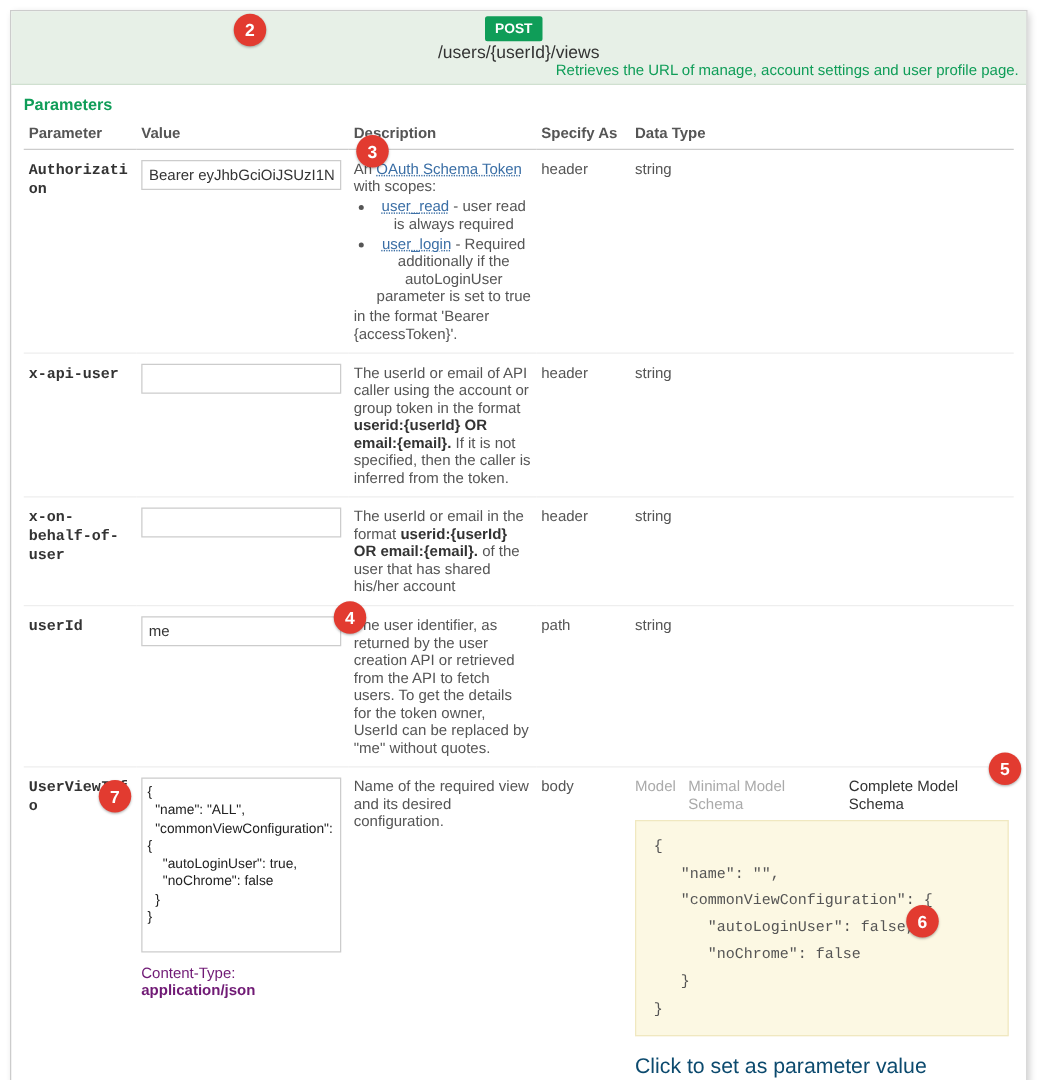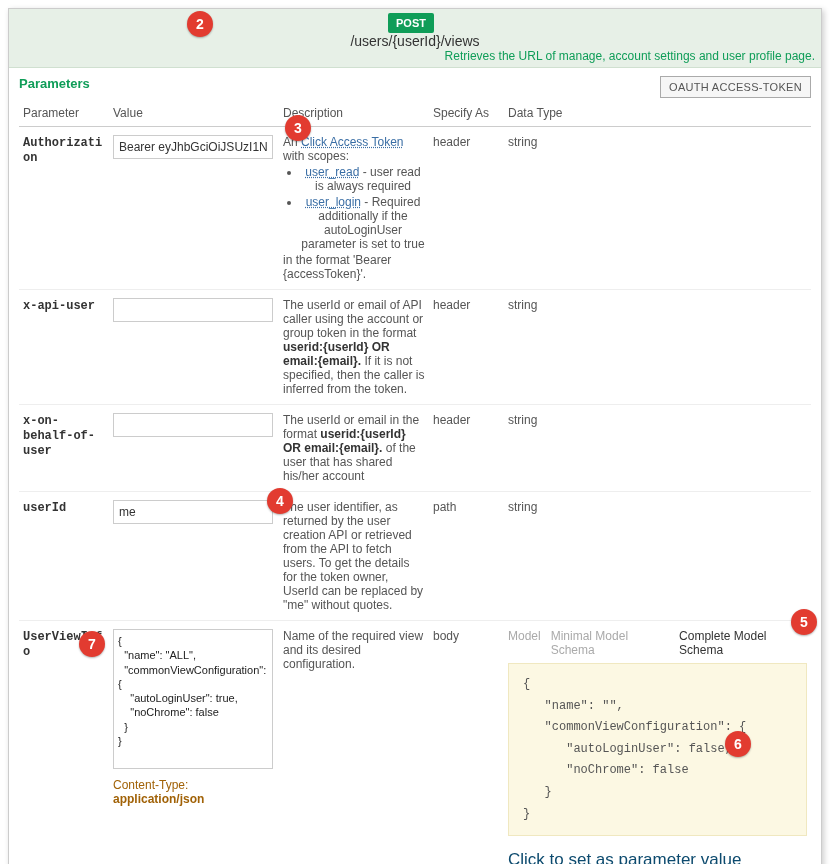--- a/index.html
+++ b/index.html
@@ -61,21 +61,21 @@
     cursor: pointer;
     letter-spacing: 0.3px;
   }
   table.params {
     width: 100%;
     border-collapse: collapse;
     table-layout: fixed;
   }
   table.params th {
     text-align: left;
-    font-weight: normal;
+    font-weight: bold;
     color: #555;
     font-size: 12px;
     border-bottom: 1px solid #ccc;
     padding: 4px 4px 6px 4px;
   }
   table.params td {
     vertical-align: top;
     padding: 8px 4px;
     border-bottom: 1px solid #eee;
     font-size: 12px;
@@ -108,21 +108,21 @@
     font-size: 11px;
     padding: 4px;
     resize: none;
     line-height: 1.3;
     color: #222;
   }
   .desc b { color: #333; }
   .desc .link { color: #3a6ea5; text-decoration: underline dotted; cursor: pointer; }
   ul.scopes { margin: 2px 0 2px 18px; padding: 0; text-align: center; }
   ul.scopes li { margin-bottom: 2px; }
-  .content-type-line { margin-top: 6px; font-size: 12px; color: #a16207; }
+  .content-type-line { margin-top: 6px; font-size: 12px; color: #701a75; }
 
   .model-tabs {
     display: flex;
     gap: 10px;
     font-size: 12px;
     color: #aaa;
     margin-bottom: 6px;
   }
   .model-tabs .tab { cursor: pointer; }
   .model-tabs .tab.active { color: #333; }
@@ -167,21 +167,20 @@
     <span class="method-badge">POST</span>
     <span class="endpoint-path">/users/{userId}/views</span>
     <span class="endpoint-summary">Retrieves the URL of manage, account settings and user profile page.</span>
     <div class="callout" style="left:178px; top:2px;">2</div>
   </div>
 
   <div class="content">
 
     <div class="top-row">
       <span class="section-title">Parameters</span>
-      <button class="oauth-btn">OAUTH ACCESS-TOKEN</button>
     </div>
 
     <table class="params">
       <colgroup>
         <col class="col-param">
           <col class="col-value">
           <col class="col-desc">
           <col class="col-spec">
           <col class="col-type">
       </colgroup>
@@ -196,21 +195,21 @@
       </thead>
       <tbody>
 
         <tr class="rel">
           <td><span class="param-name">Authorization</span></td>
           <td class="rel">
             <input class="text-input" value="Bearer eyJhbGciOiJSUzI1NiIsIng1dSI6I" style="">
           </td>
           <td class="desc rel">
             <div class="callout" style="left:6px; top:-12px;">3</div>
-            <span>An </span><span class="link">Click Access Token</span><span> with scopes:</span>
+            <span>An </span><span class="link">OAuth Schema Token</span><span> with scopes:</span>
             <ul class="scopes">
               <li><span class="link">user_read</span><span> - user read is always required</span></li>
               <li><span class="link">user_login</span><span> - Required additionally if the autoLoginUser parameter is set to true</span></li>
             </ul>
             <span>in the format 'Bearer {accessToken}'.</span>
           </td>
           <td>header</td>
           <td>string</td>
         </tr>
 

